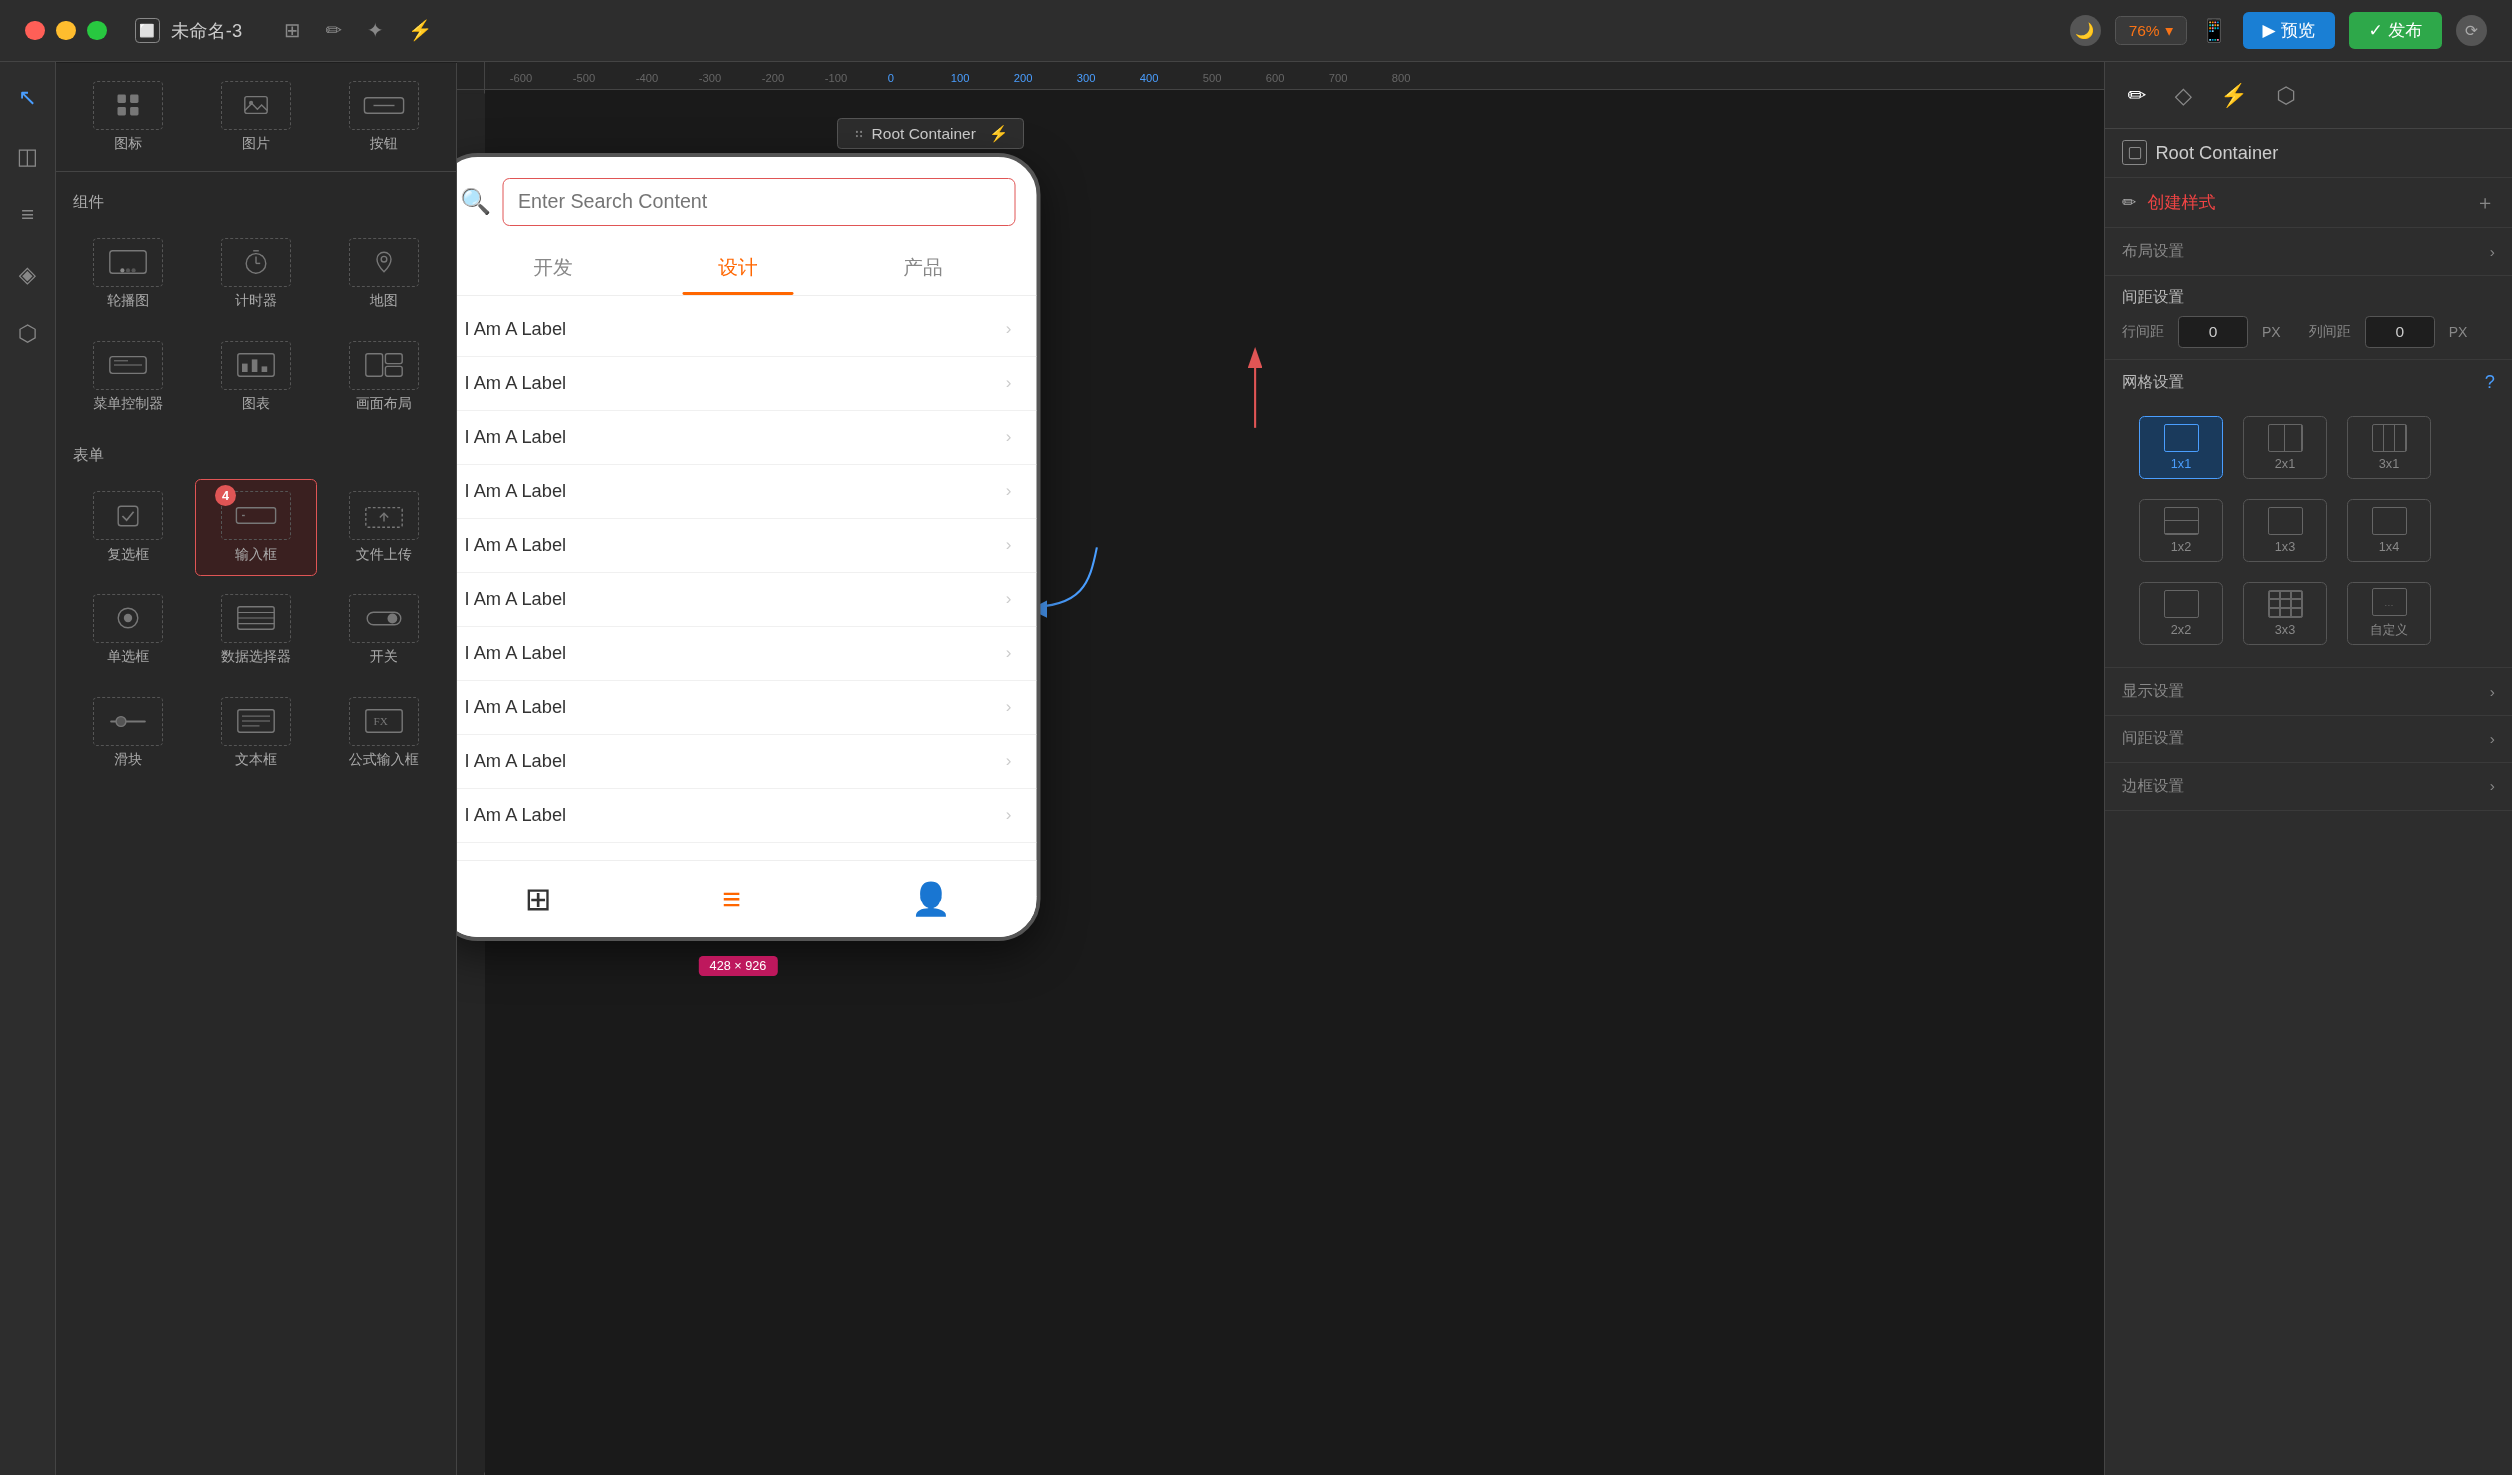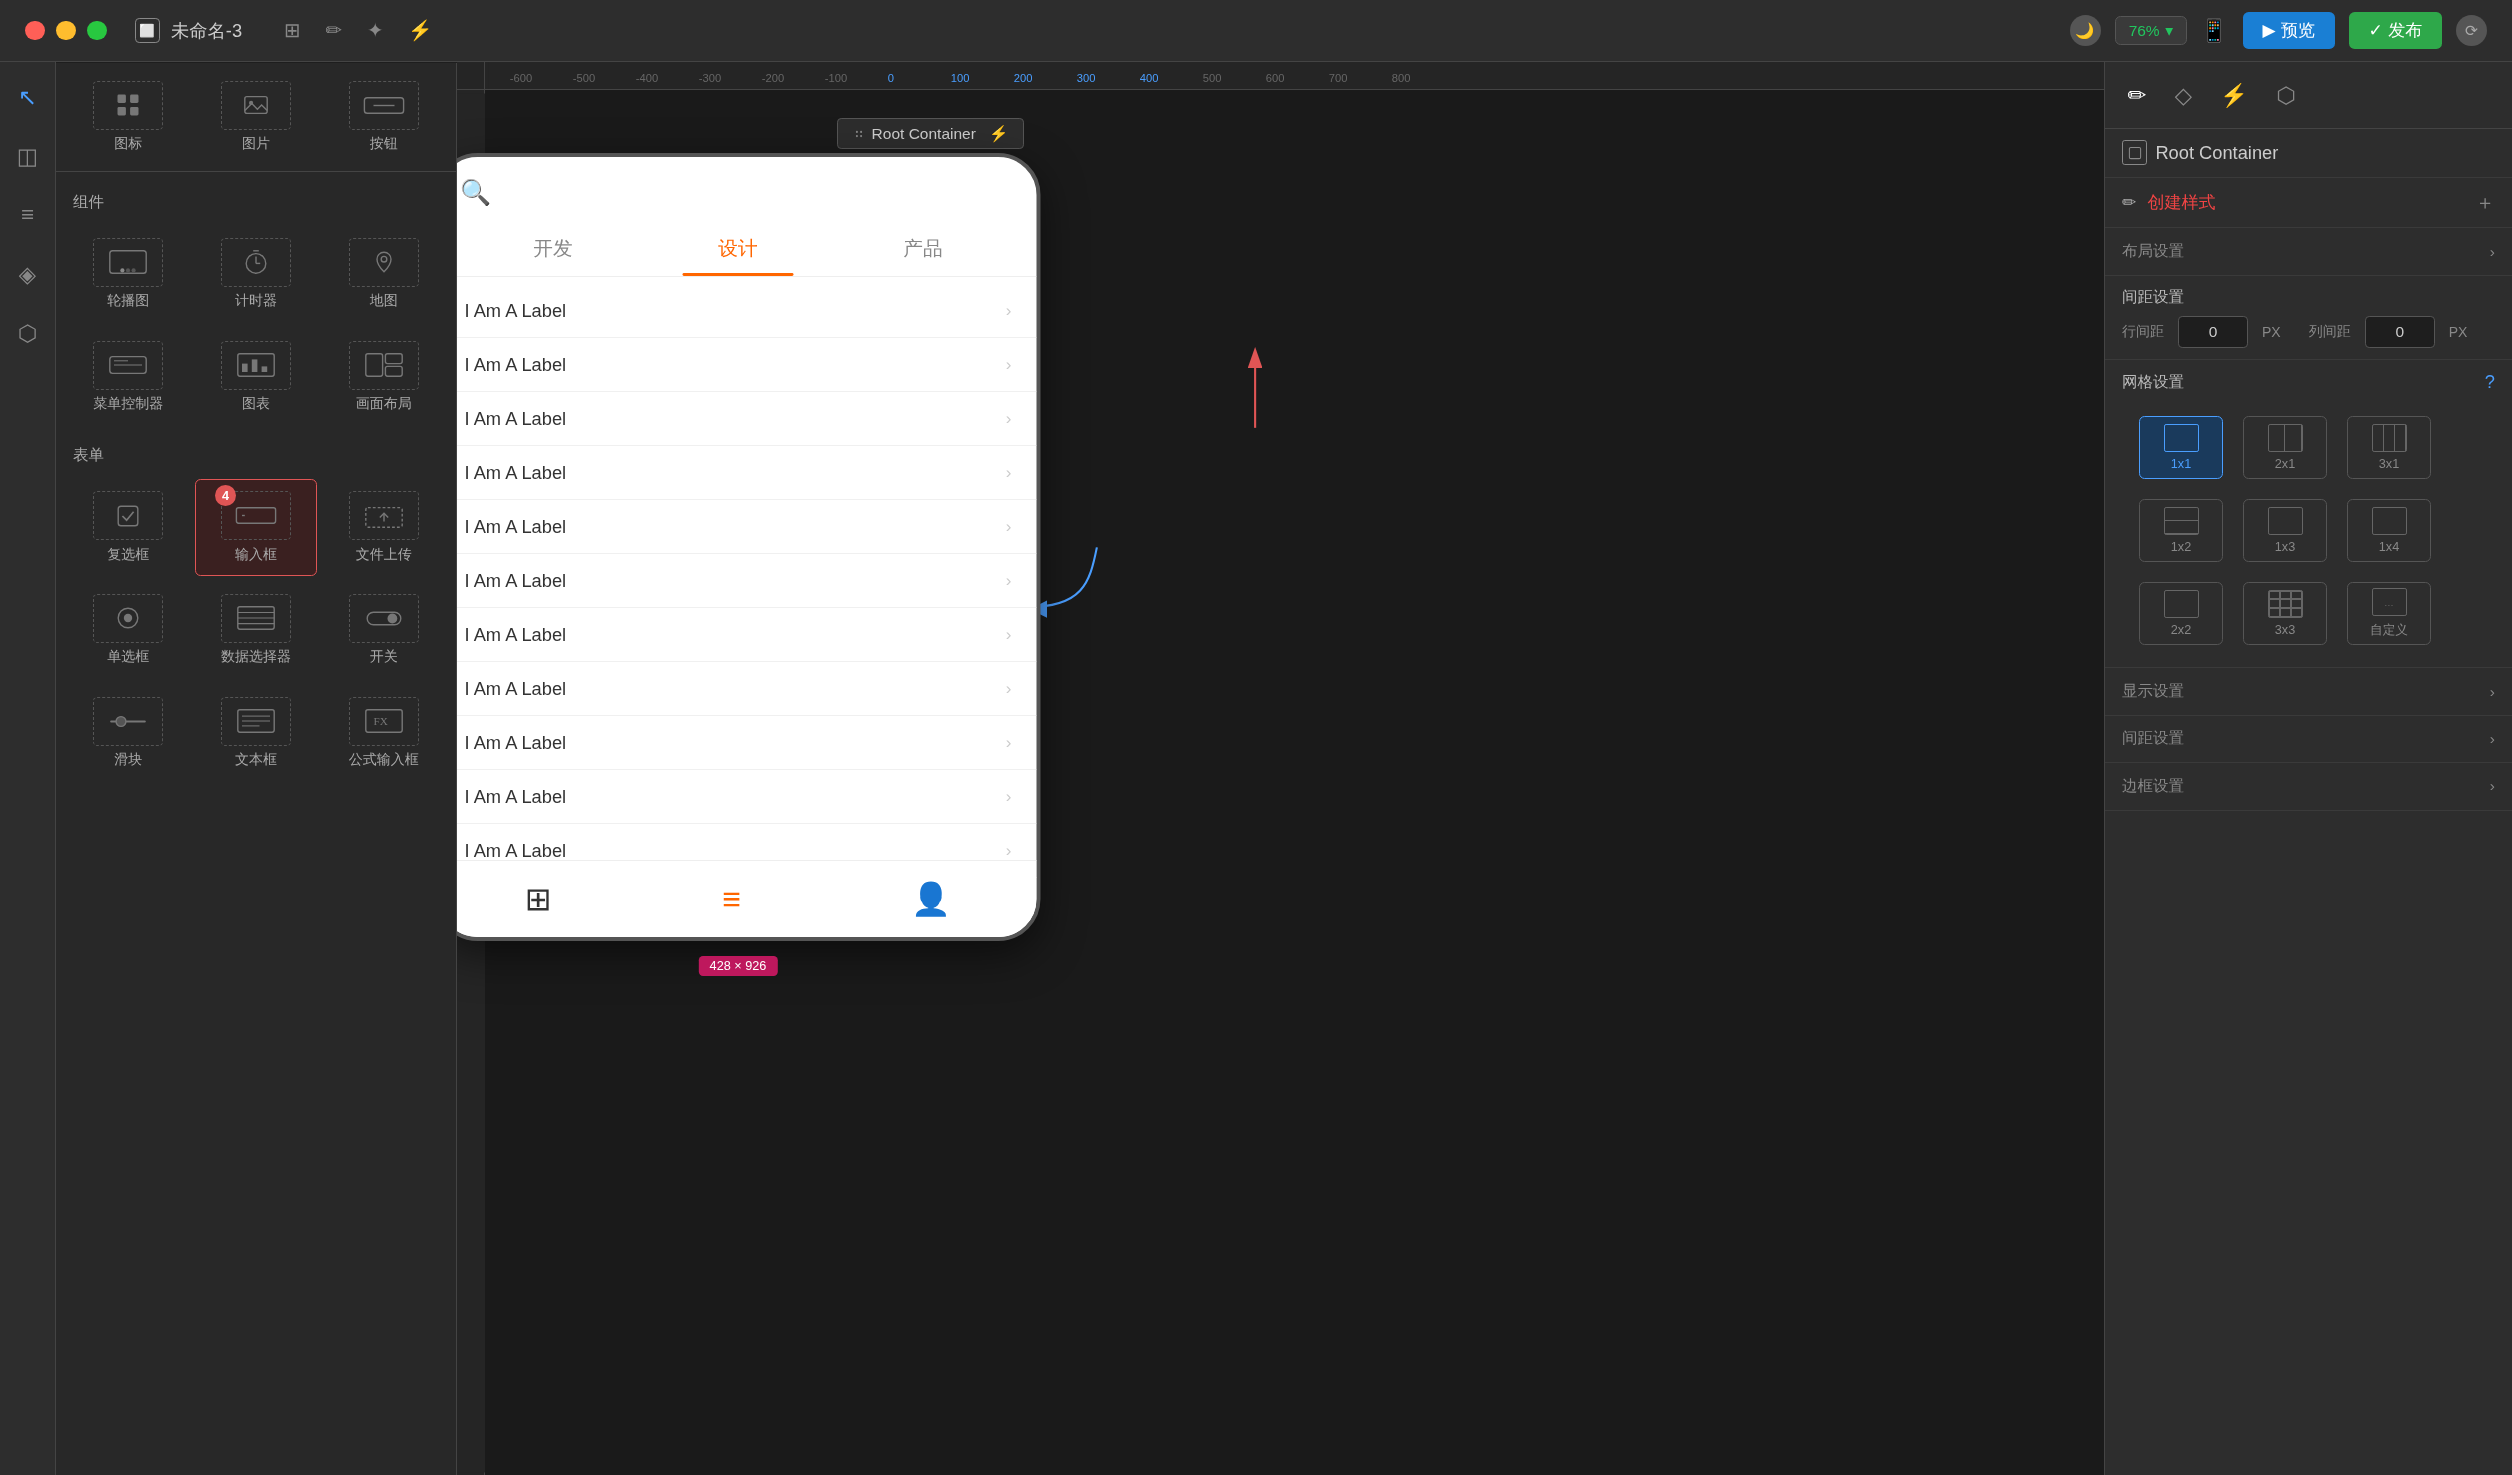--- a/index.html
+++ b/index.html
@@ -77,21 +77,21 @@
       width: 31px; height: 31px;
       border-radius: 50%;
       background: #555;
       display: flex; align-items: center; justify-content: center;
       color: #aaa; font-size: 15.5px;
     }
     .zoom-selector {
       background: #3a3a3a;
       border: 0.7px solid #555;
       border-radius: 5.6px;
-      color: #22c55e;
+      color: #f97316;
       padding: 4.2px 12.7px;
       font-size: 15.5px;
       display: flex; align-items: center; gap: 5.6px;
     }
     .device-icon {
       color: #888; font-size: 22.5px;
     }
     .btn-preview {
       background: #1a7fd4;
       color: white;
@@ -935,20 +935,21 @@
       </defs>
     </svg>
 
     <div class="mobile-frame-wrapper" style="left:253px; top:63px;">
       <div class="mobile-device-label">iPhone 12 Pro Max (428*926)</div>
       <div class="mobile-frame">
         <div class="mobile-inner">
 
           <div class="mobile-search-bar">
             <span class="search-icon-mobile">🔍</span>
+            <input class="search-input-mobile" value="" readonly="" placeholder="Enter Search Content" style="">
           </div>
 
           <div class="mobile-tabs">
             <div class="mobile-tab">
               <span>开发</span>
             </div>
             <div class="mobile-tab active">
               <span>设计</span>
             </div>
             <div class="mobile-tab">

